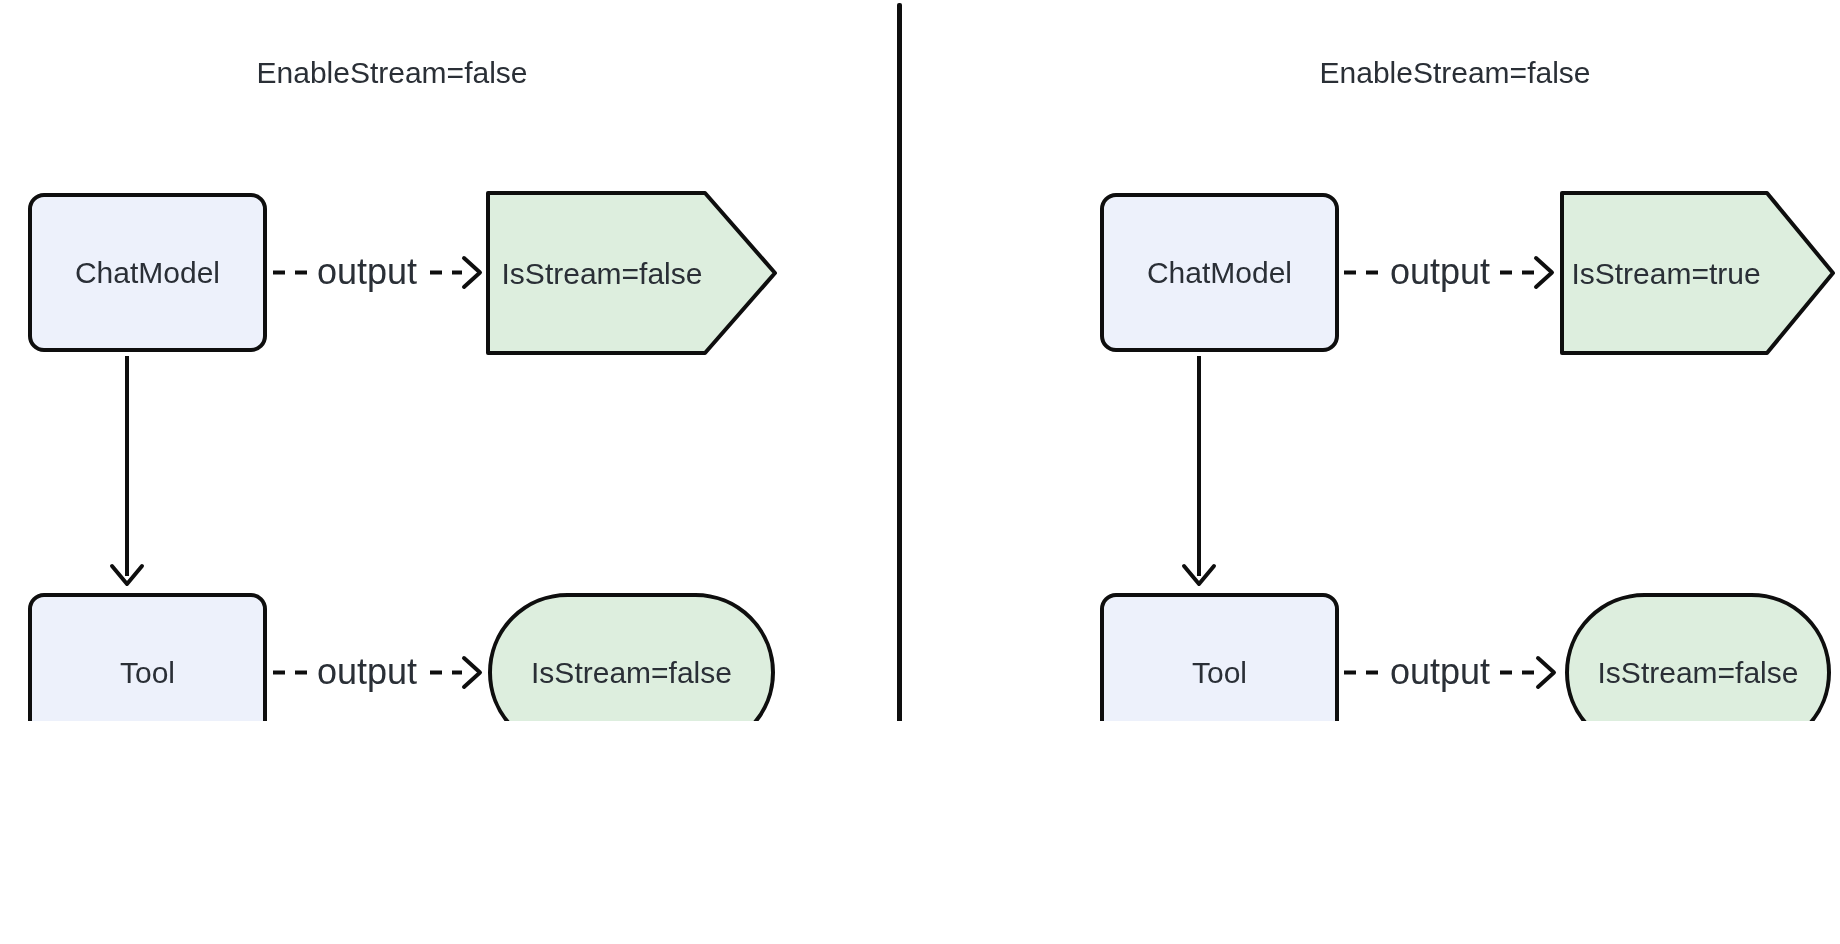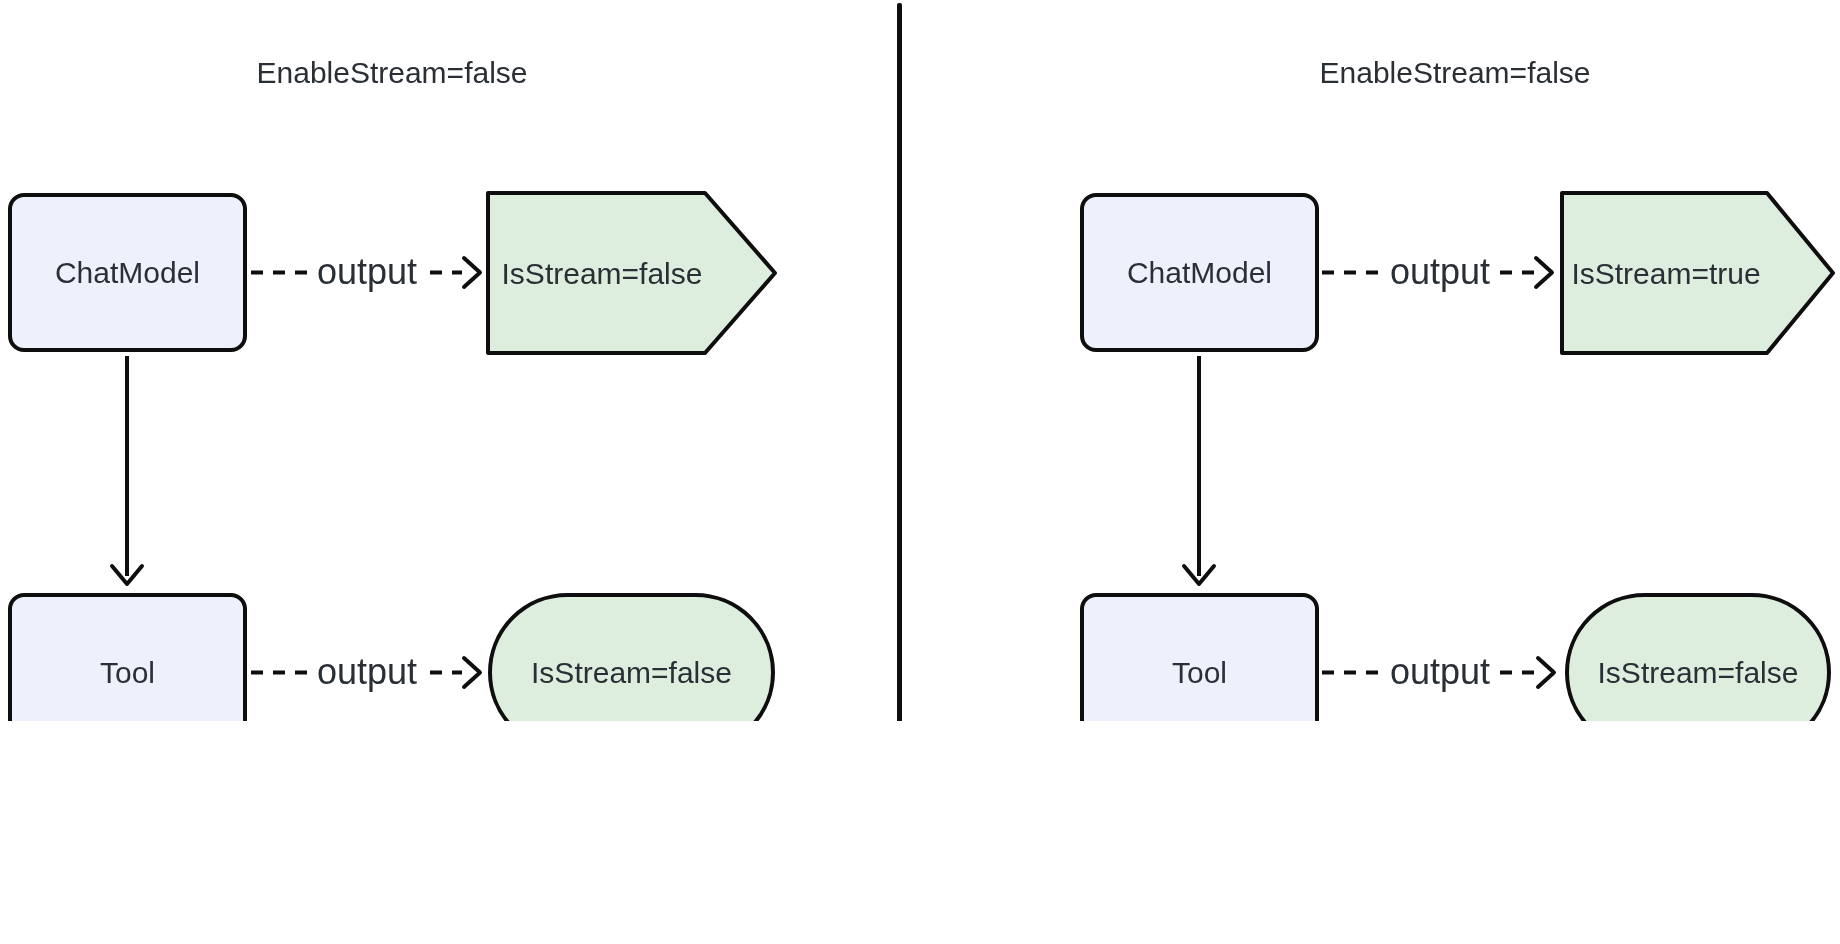--- a/index.html
+++ b/index.html
@@ -16,21 +16,21 @@
   .connectors{position:absolute; inset:0; width:1840px; height:944px;}
   .panel-title{
     position:absolute; transform:translate(-50%,-50%);
     font-size:30px; color:var(--text); white-space:nowrap;
   }
   .node{
     position:absolute; box-sizing:border-box;
     border:4px solid var(--stroke); border-radius:16px;
     background:var(--node-fill);
     display:flex; align-items:center; justify-content:center;
-    font-size:30px; color:var(--text); white-space:nowrap;
+    font-size:30px; color:var(--text); white-space:nowrap;margin-left:20px;
   }
   .stadium{
     position:absolute; box-sizing:border-box;
     border:4px solid var(--stroke); border-radius:80px;
     background:var(--result-fill);
     display:flex; align-items:center; justify-content:center;
     font-size:30px; color:var(--text); white-space:nowrap;
   }
   .pentagon{position:absolute; overflow:visible;}
   .pentagon polygon{fill:var(--result-fill); stroke:var(--stroke); stroke-width:4; stroke-linejoin:round;}

